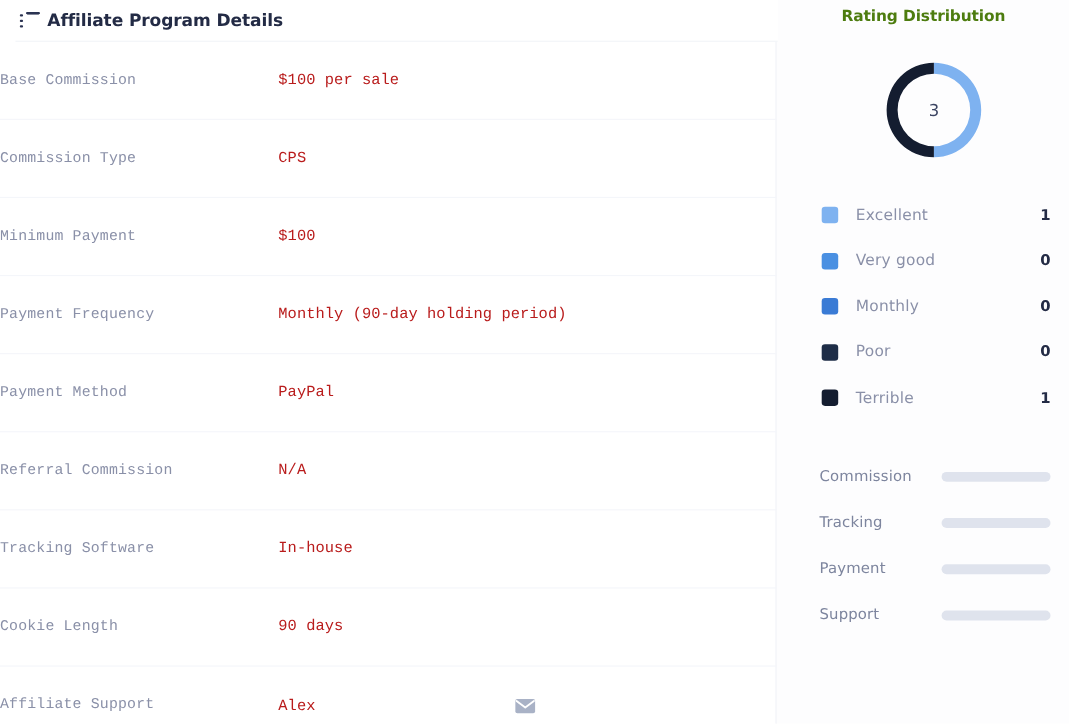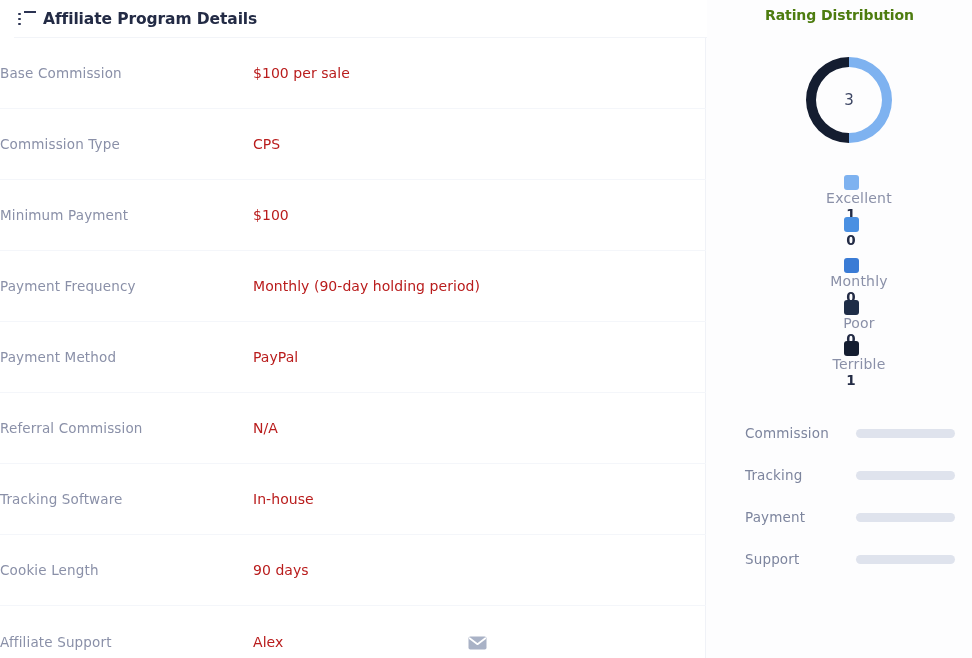--- a/index.html
+++ b/index.html
@@ -50,20 +50,21 @@
   
   #details-table {
     position: absolute; left: 0; top: 38px;
     width: 706px;
   }
   .detail-row {
     position: relative;
     height: 71px;
     display: flex; align-items: center;
     border-bottom: 1px solid #f4f6fa;
+    font-family: Liberation Mono, monospace;
   }
   .detail-row:last-child { border-bottom: none; }
   .row-label {
     width: 253px; padding-left: 0px;
     font-size: 13.5px; color: #8a90a8; letter-spacing: 0.15px;
     white-space: nowrap;
   }
   .row-value {
     font-size: 14px; color: #b91c1c; letter-spacing: 0.05px;
     white-space: nowrap;
@@ -94,21 +95,21 @@
     position: absolute; left: 96px; top: 0; width: 92px; height: 92px;
     display: flex; align-items: center; justify-content: center;
     font-size: 15px; color: #3c4563;
   }
 
   
   #legend { position: absolute; left: 0; top: 175px; width: 265px; }
   .legend-row {
     position: relative; height: 41.5px;
     display: flex; align-items: center;
-    padding-left: 40px; padding-right: 17px; flex-direction: column;
+    padding-left: 40px; padding-right: 17px;
   }
   .legend-swatch {
     width: 15px; height: 15px; border-radius: 3px; flex: none;
   }
   .legend-label {
     margin-left: 16px;
     font-size: 14px; color: #8a90a8; letter-spacing: 0.2px;
     flex: 1;
   }
   .legend-count {
@@ -221,20 +222,21 @@
     </div>
 
     <div id="legend">
         <div class="legend-row">
           <span class="legend-swatch" style="background: rgb(126, 178, 240);"></span>
           <span class="legend-label">Excellent</span>
           <span class="legend-count">1</span>
         </div>
         <div class="legend-row">
           <span class="legend-swatch" style="background: rgb(74, 144, 226);"></span>
+          <span class="legend-label">Very good</span>
           <span class="legend-count">0</span>
         </div>
         <div class="legend-row">
           <span class="legend-swatch" style="background: rgb(58, 123, 213);"></span>
           <span class="legend-label">Monthly</span>
           <span class="legend-count">0</span>
         </div>
         <div class="legend-row">
           <span class="legend-swatch" style="background: rgb(30, 45, 71);"></span>
           <span class="legend-label">Poor</span>

